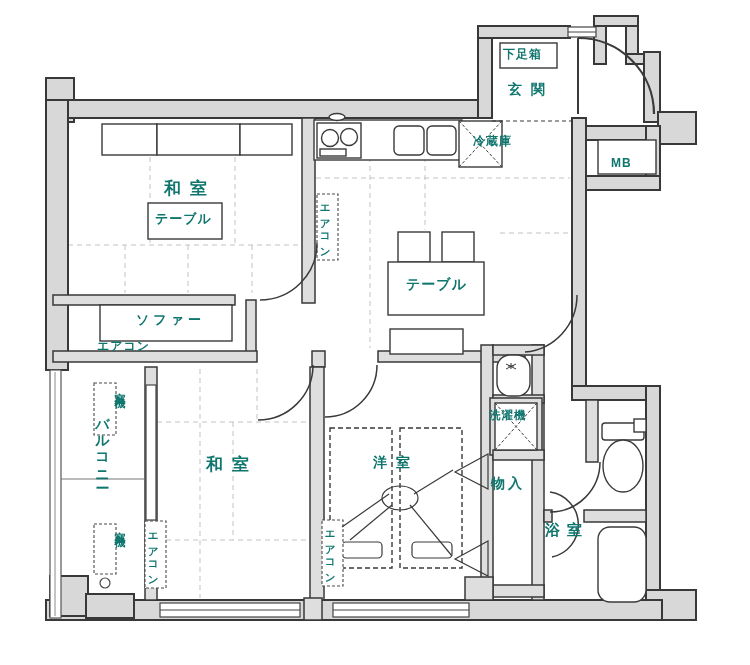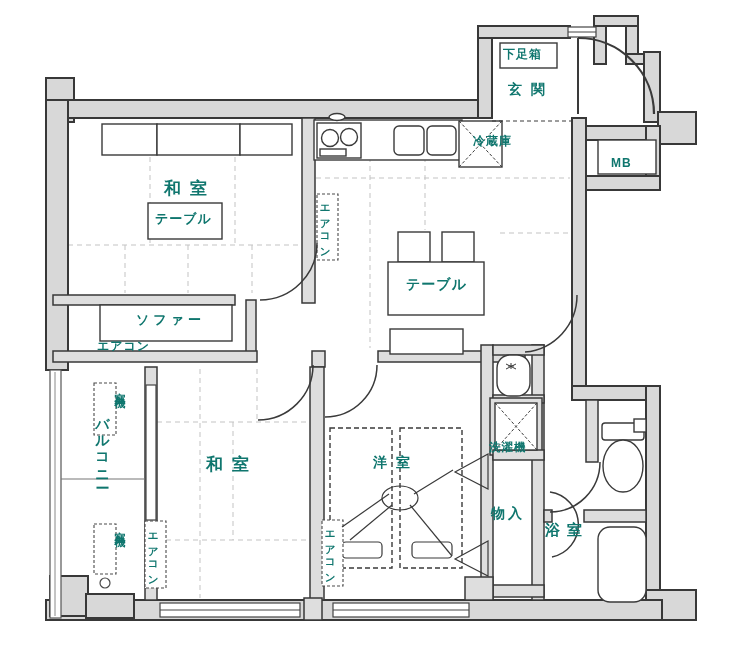--- a/index.html
+++ b/index.html
@@ -197,17 +197,17 @@
 <div class="lbl" style="left:406px;top:277px;font-size:14px;">テーブル</div>
 <div class="lbl" style="left:136px;top:313px;font-size:13px;letter-spacing:4px;">ソファー</div>
 <div class="lbl" style="left:97px;top:340px;font-size:12px;">エアコン</div>
 <div class="lbl v" style="left:114px;top:384px;font-size:11px;">室外機</div>
 <div class="lbl v" style="left:96px;top:408px;font-size:14px;">バルコニー</div>
 <div class="lbl v" style="left:114px;top:523px;font-size:11px;">室外機</div>
 <div class="lbl" style="left:206px;top:456px;font-size:17px;letter-spacing:9px;">和室</div>
 <div class="lbl v" style="left:148px;top:526px;font-size:10.5px;">エアコン</div>
 <div class="lbl" style="left:373px;top:455px;font-size:14px;letter-spacing:9px;">洋室</div>
 <div class="lbl v" style="left:325px;top:524px;font-size:10.5px;">エアコン</div>
-<div class="lbl" style="left:491px;top:506px;font-size:14px;letter-spacing:3px;">物入</div>
-<div class="lbl" style="left:489px;top:442px;font-size:11.5px;">洗濯機</div>
+<div class="lbl" style="left:491px;top:476px;font-size:14px;letter-spacing:3px;">物入</div>
+<div class="lbl" style="left:489px;top:410px;font-size:11.5px;">洗濯機</div>
 <div class="lbl" style="left:545px;top:522px;font-size:15px;letter-spacing:7px;">浴室</div>
 
 </div>
 
 </body></html>

